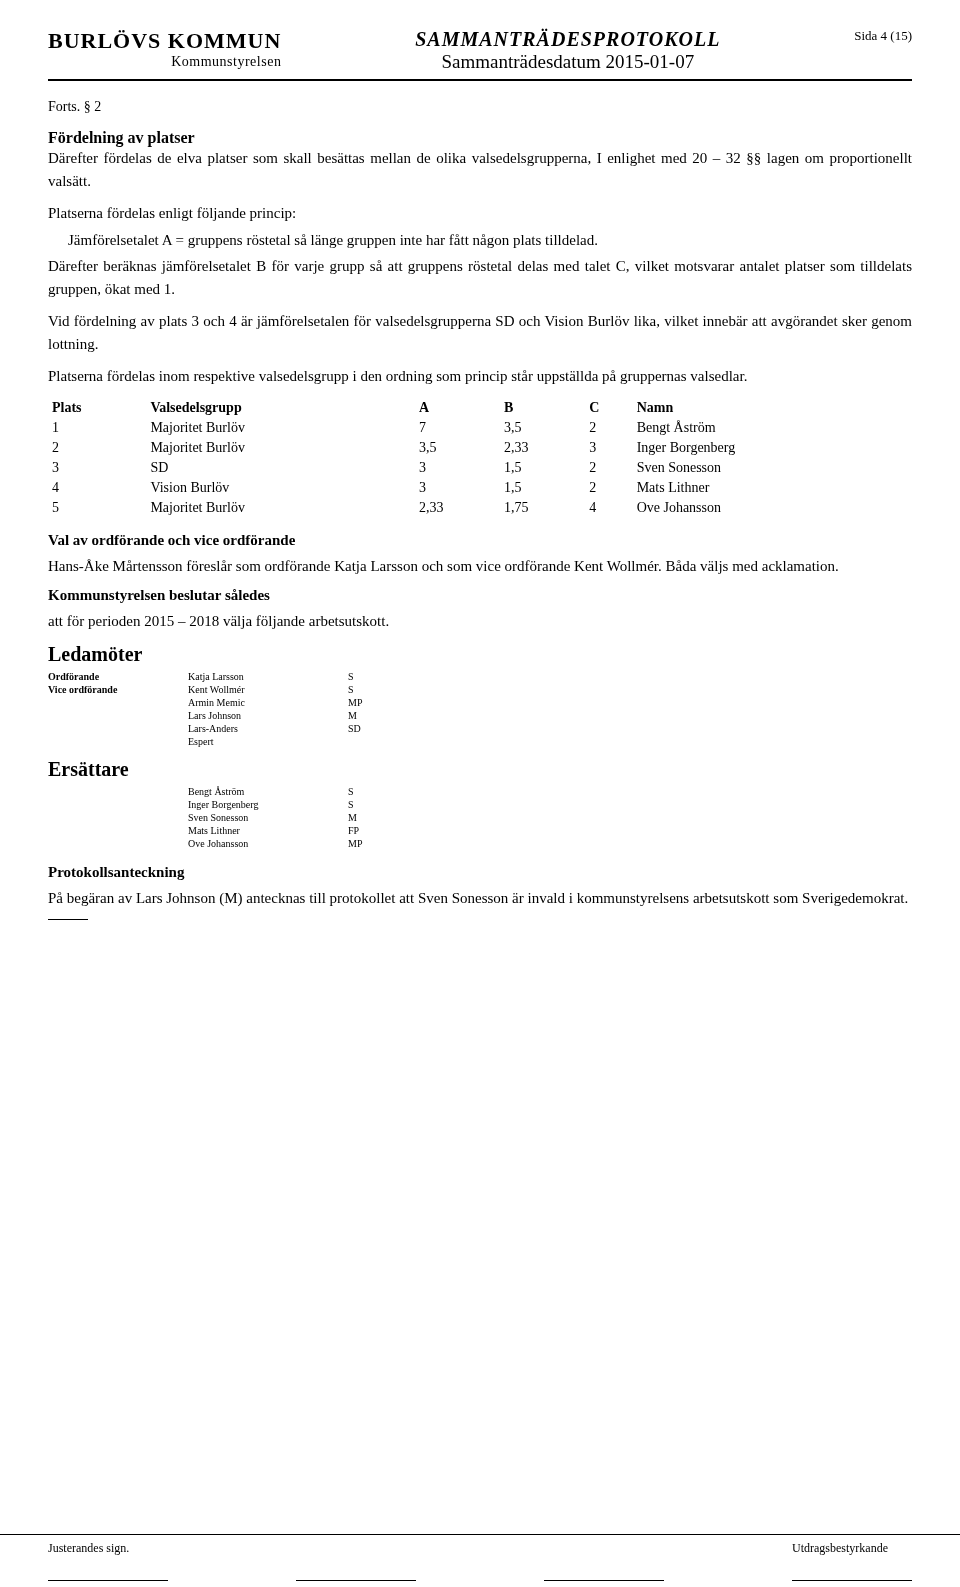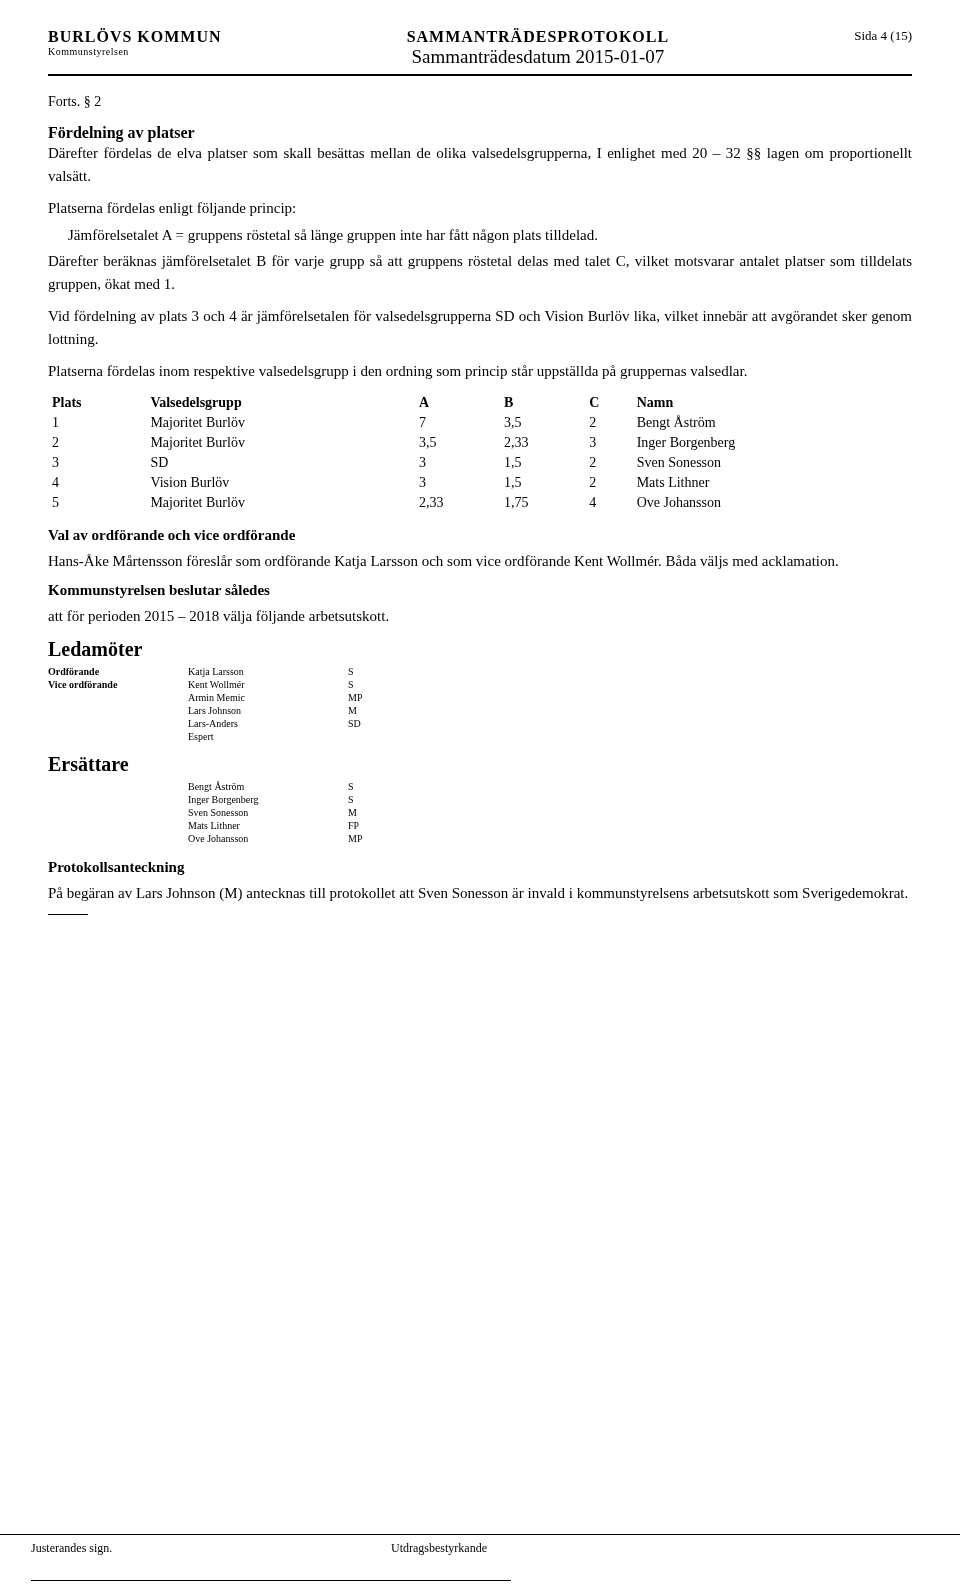--- a/index.html
+++ b/index.html
@@ -23,35 +23,37 @@
       align-items: flex-start;
       border-bottom: 2px solid #000;
       padding-bottom: 6px;
       margin-bottom: 18px;
     }
     .header-left {
       display: flex;
       flex-direction: column;
     }
     .header-org {
-      font-size: 16px;
+      font-size: 22px;
       font-weight: bold;
       letter-spacing: 1px;
     }
     .header-sub {
-      font-size: 10px;
+      font-size: 14px;
       letter-spacing: 0.5px;
+      text-align: right;
     }
     .header-center {
       text-align: center;
     }
     .header-title {
-      font-size: 16px;
+      font-size: 20px;
       font-weight: bold;
       letter-spacing: 1px;
+      font-style: italic;
     }
     .header-date {
       font-size: 19px;
     }
     .header-right {
       text-align: right;
       font-size: 13px;
     }
     .section-title {
       font-size: 20px;
@@ -119,21 +121,22 @@
       margin-top: 14px;
       margin-bottom: 6px;
     }
     .footer {
       position: absolute;
       bottom: 0;
       left: 0;
       right: 0;
       border-top: 1px solid #000;
       display: flex;
-      padding: 6px 31px;
+      justify-content: space-between;
+      padding: 6px 48px;
       font-size: 13px;
     }
     .footer-box {
       display: flex;
       flex-direction: column;
       gap: 2px;
     }
     .footer-label {
       font-size: 12px;
     }

